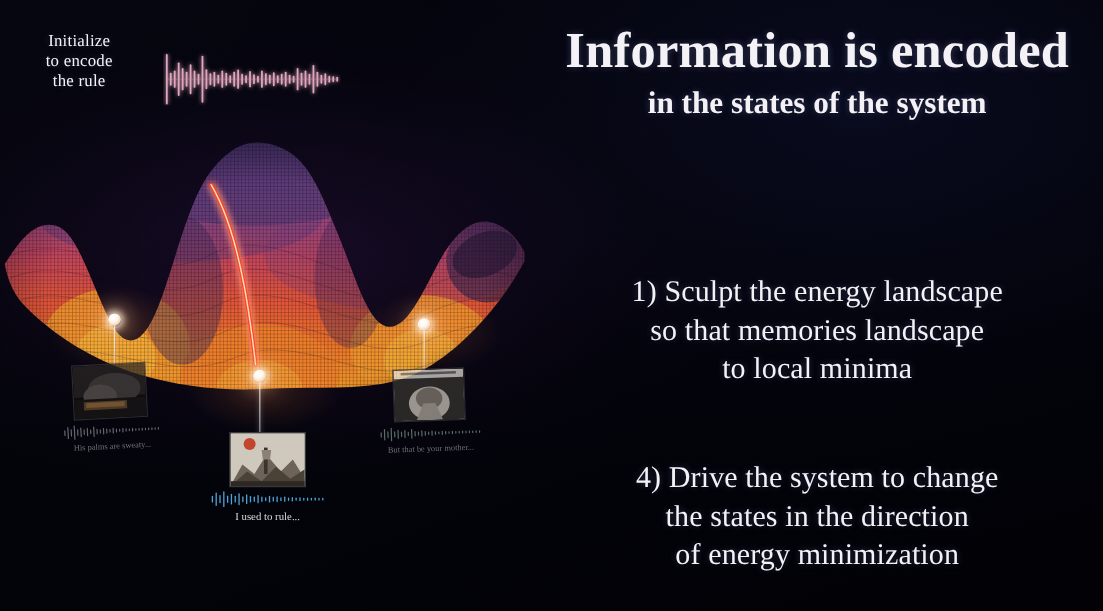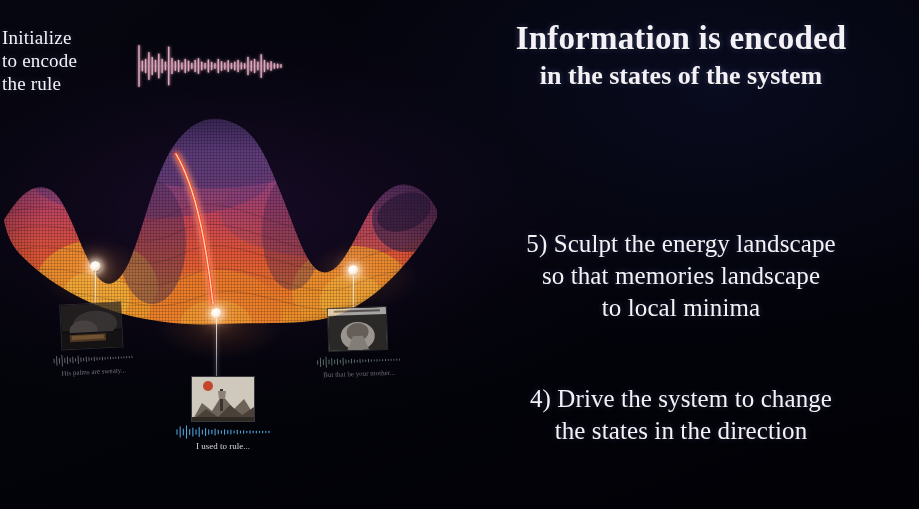--- a/index.html
+++ b/index.html
@@ -26,21 +26,22 @@
     color: #f4f2f6;
     text-shadow: 0 0 6px rgba(170,180,255,0.30), 0 1px 2px rgba(0,0,0,0.9);
   }
 
   
   #init-caption {
     position: absolute;
     left: 2px;
     top: 26px;
     width: 128px;
-    font-size: 19px;
+    text-align: center;
+    font-size: 14px;
     line-height: 1.22;
     letter-spacing: 0.2px;
   }
   #init-caption .l { display: block; white-space: nowrap; }
 
   
   #input-waveform {
     position: absolute;
     left: 136px;
     top: 44px;
@@ -52,21 +53,21 @@
   
   #headline {
     position: absolute;
     left: 448px;
     top: 20px;
     width: 466px;
     text-align: center;
   }
   #headline .hl1 {
     display: block;
-    font-size: 33px;
+    font-size: 42px;
     font-weight: bold;
     line-height: 1.12;
     letter-spacing: 0.2px;
     white-space: nowrap;
   }
   #headline .hl2 {
     display: block;
     font-size: 26px;
     font-weight: bold;
     line-height: 1.2;
@@ -154,21 +155,21 @@
     top: 303px;
     width: 82px;
     transform: rotate(-3deg);
     opacity: 0.72;
   }
   #card-left .thumb { width: 60px; height: 44px; margin: 0 auto; }
   #card-left .card-caption { font-size: 7px; color: #9d98a6; }
 
   #card-center {
     left: 175px;
-    top: 376px;
+    top: 360px;
     width: 96px;
     opacity: 1;
   }
   #card-center .thumb { width: 62px; height: 44px; margin: 0 auto; }
   #card-center .card-caption { font-size: 9px; color: #dcd8e4; }
 
   #card-right {
     left: 315px;
     top: 307px;
     width: 86px;
@@ -522,23 +523,24 @@
     </span>
     <span class="card-caption">But that be your mother...</span>
   </div>
 
   <div id="headline" class="serif-white">
     <span class="hl1">Information is encoded</span>
     <span class="hl2">in the states of the system</span>
   </div>
 
   <div class="point serif-white" id="point-1">
-    <span class="l">5) Sculpt the energy landscape</span>
+    <span class="l">1) Sculpt the energy landscape</span>
     <span class="l">so that memories landscape</span>
     <span class="l">to local minima</span>
   </div>
 
   <div class="point serif-white" id="point-2">
     <span class="l">4) Drive the system to change</span>
     <span class="l">the states in the direction</span>
+    <span class="l">of energy minimization</span>
   </div>
 
 </div>
 
 </body></html>

